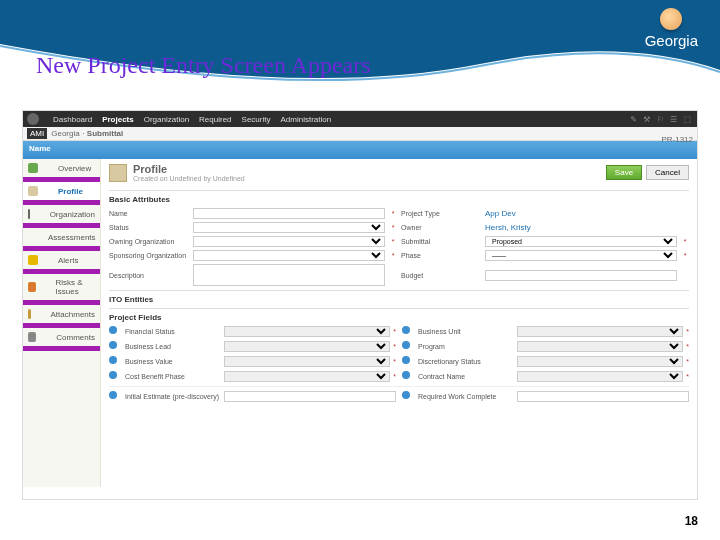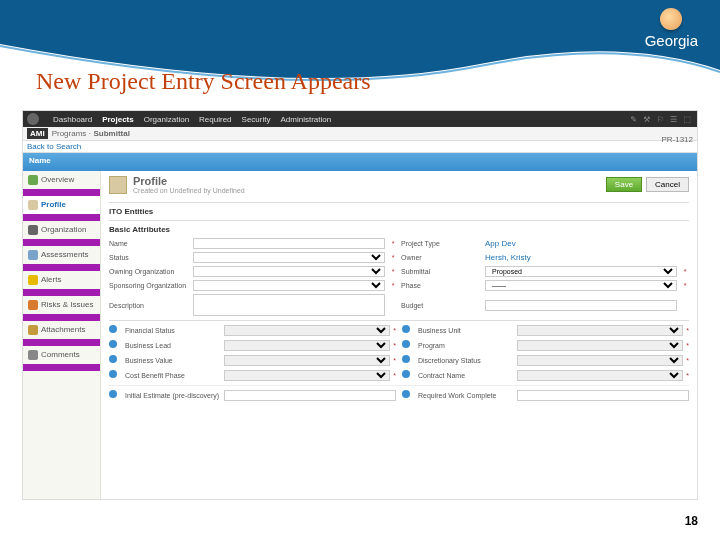--- a/index.html
+++ b/index.html
@@ -2,37 +2,37 @@
 <html><head>
 <meta charset="utf-8">
 <style>
   * { box-sizing: border-box; margin: 0; padding: 0; }
   html, body { width: 720px; height: 540px; font-family: Arial, sans-serif; background: #fff; overflow: hidden; }
   .slide { position: relative; width: 720px; height: 540px; }
   .curve { position:absolute; top:0; right:0; width:720px; height:110px; overflow:hidden; }
   .curve svg { position:absolute; top:0; left:0; }
   .logo { position:absolute; top:8px; right:22px; color:#fff; font-size:15px; text-align:center; }
   .logo .peach { width:22px; height:22px; border-radius:50%; background:radial-gradient(circle at 40% 40%, #ffd9a0, #e8a05a); margin:0 auto 2px; box-shadow:0 2px 3px rgba(0,0,0,.3); }
-  .slide-title { position:absolute; top:68px; left:36px; font-family:"Times New Roman",serif; font-size:24px; color:#c2410c; }
+  .slide-title { position:absolute; top:52px; left:36px; font-family:"Times New Roman",serif; font-size:24px; color:#6d28d9; }
   .pagenum { position:absolute; bottom:12px; right:22px; font-size:12px; font-weight:bold; }
 
   .app { position:absolute; top:110px; left:22px; width:676px; height:390px; border:1px solid #ddd; font-size:8px; background:#fff; }
   .app-top { height:16px; background:#2e2e2e; color:#ddd; display:flex; align-items:center; padding:6px 4px; gap:10px;}
   .app-top .lg { width:12px;height:12px;border-radius:50%;background:#666;margin-right:4px;}
   .app-top span { cursor:default;}
   .app-top .tab-active { color:#fff; font-weight:bold;}
   .app-top .right { margin-left:auto; color:#888; letter-spacing:2px;}
   .crumb { height:14px; background:#f4f4f4; border-bottom:1px solid #ddd; display:flex; align-items:center; padding:0 4px; color:#666;}
-  .crumb .ami { background:#333; color:#fff; padding:1px 3px; font-weight:bold; margin-right:4px;}
+  .crumb .ami { background:#333; color:#fff; padding:1px 3px; font-weight:normal; margin-right:4px;}
   .crumb .pid { margin-left:auto;margin-top:12px;}
   .back { height:12px; border-bottom:1px solid #ddd; padding:1px 4px; color:#1a6fb3;}
   .namebar { height:18px; background:linear-gradient(#5aa9e0,#3b8fd0); color:#fff; font-weight:bold; padding:3px 6px;}
   .body { display:flex; height:calc(100% - 60px);}
   .sidebar { width:78px; background:#f7f7f2; border-right:1px solid #e3e3d8;}
-  .sbi { display:flex; align-items:flex-start; gap:3px; padding:4px 5px; border-bottom:7px solid #a21caf; color:#555;}
+  .sbi { display:flex; align-items:center; gap:20px; padding:4px 5px; border-bottom:5px solid #a21caf; color:#555;}
   .sbi.active { background:#fff; color:#1a6fb3; font-weight:bold;}
   .sbi .ic { width:10px; height:10px; border-radius:2px;}
   .main { flex:1; overflow:auto; padding:0 8px 8px;}
   .phead { display:flex; align-items:center; padding:4px 0;}
   .phead .ic { width:18px;height:18px;background:#d9c9a3;border:1px solid #bba973;margin-right:6px;}
   .phead h3 { font-size:11px; color:#666;}
   .phead .sub { color:#999; font-size:7px;}
   .phead .right { margin-left:auto; display:flex; gap:4px;}
   .btn { border:1px solid #bbb; border-radius:0; padding:2px 8px; background:#eee;}
   .btn.save { background:linear-gradient(#8fce5a,#5faa2e); color:#fff; border-color:#4d8f22;}
@@ -73,25 +73,24 @@
       <span>Dashboard</span>
       <span class="tab-active">Projects</span>
       <span>Organization</span>
       <span>Required</span>
       <span>Security</span>
       <span>Administration</span>
       <span class="right">✎ ⚒ ⚐ ☰ ⬚</span>
     </div>
     <div class="crumb">
       <span class="ami">AMI</span>
-      <span>Programs ·</span>&nbsp;
+      <span>Georgia ·</span>&nbsp;
       <b>Submittal</b>
       <span class="pid">PR-1312</span>
     </div>
-    <div class="back">Back to Search</div>
     <div class="namebar">Name</div>
 
     <div class="body">
       <div class="sidebar" id="sidebar">
           <div class="sbi">
             <span class="ic" style="background:#6aa84f"></span>
             <span>Overview</span>
           </div>
           <div class="sbi active">
             <span class="ic" style="background:#d9c9a3"></span>
@@ -129,24 +128,20 @@
             <h3>Profile</h3>
             <div class="sub">Created on Undefined by Undefined</div>
           </div>
           <div class="right">
             <div class="btn save">Save</div>
             <div class="btn">Cancel</div>
           </div>
         </div>
 
         <div class="sec">
-          <h4>ITO Entities</h4>
-        </div>
-
-        <div class="sec">
           <h4>Basic Attributes</h4>
           <div class="grid" id="attrs-grid">
               <label>Name</label>
               <input style="">
               <span class="req">*</span>
               <label>Project Type</label>
               <span style="color: rgb(26, 111, 179);">App Dev</span>
               <span class="req"></span>
               <label>Status</label>
               <select><option></option></select>
@@ -169,20 +164,25 @@
               <label>Description</label>
               <textarea style=""></textarea>
               <span class="req"></span>
               <label>Budget</label>
               <input style="">
               <span class="req"></span>
             </div>
         </div>
 
         <div class="sec">
+          <h4>ITO Entities</h4>
+        </div>
+
+        <div class="sec">
+          <h4>Project Fields</h4>
           <div class="pg2" id="pf-grid">
               <span class="info"></span>
               <div class="cell">
                 <label>Financial Status</label>
                 <select><option></option></select>
                 <span class="req">*</span>
               </div>
               <span class="info"></span>
               <div class="cell">
                 <label>Business Unit</label>

